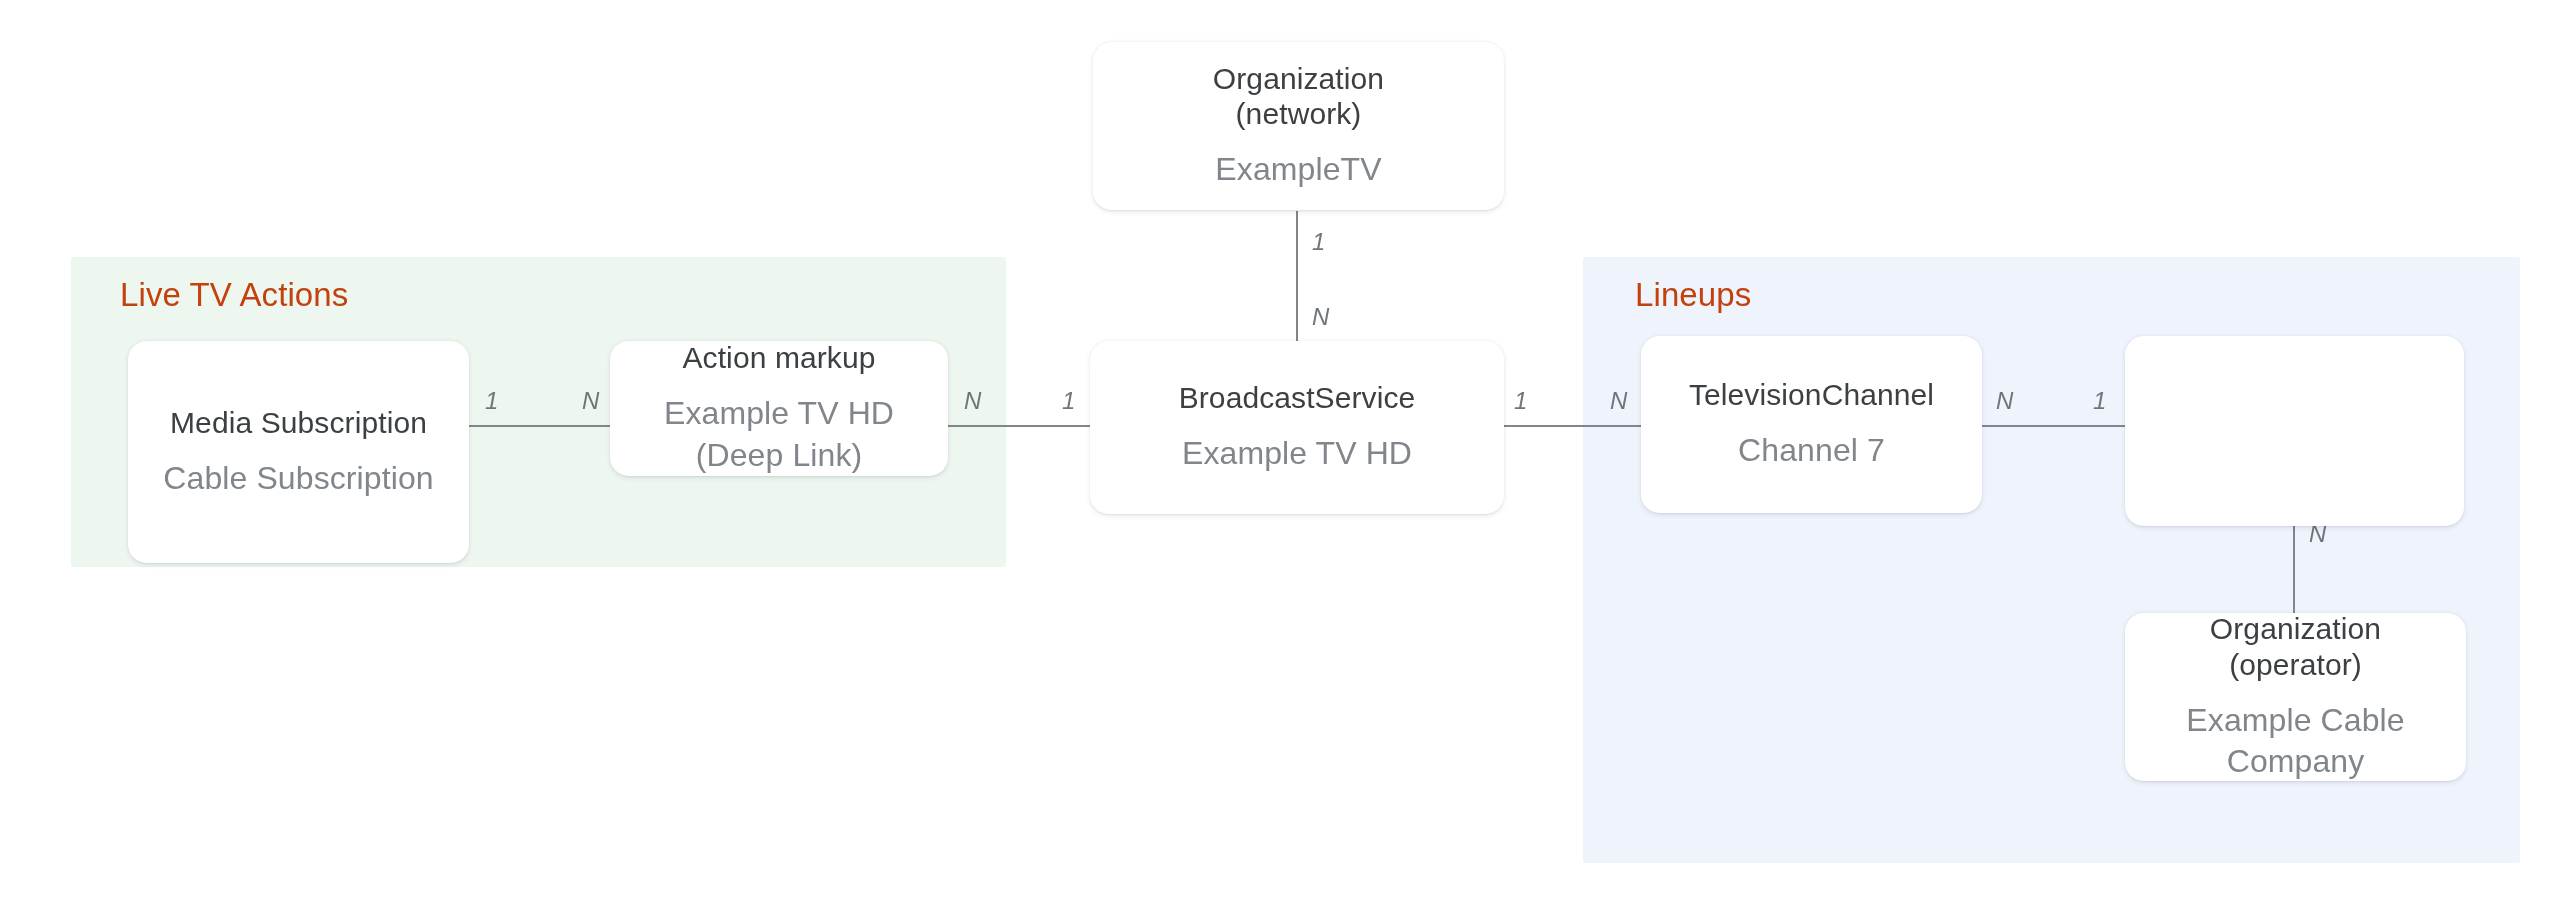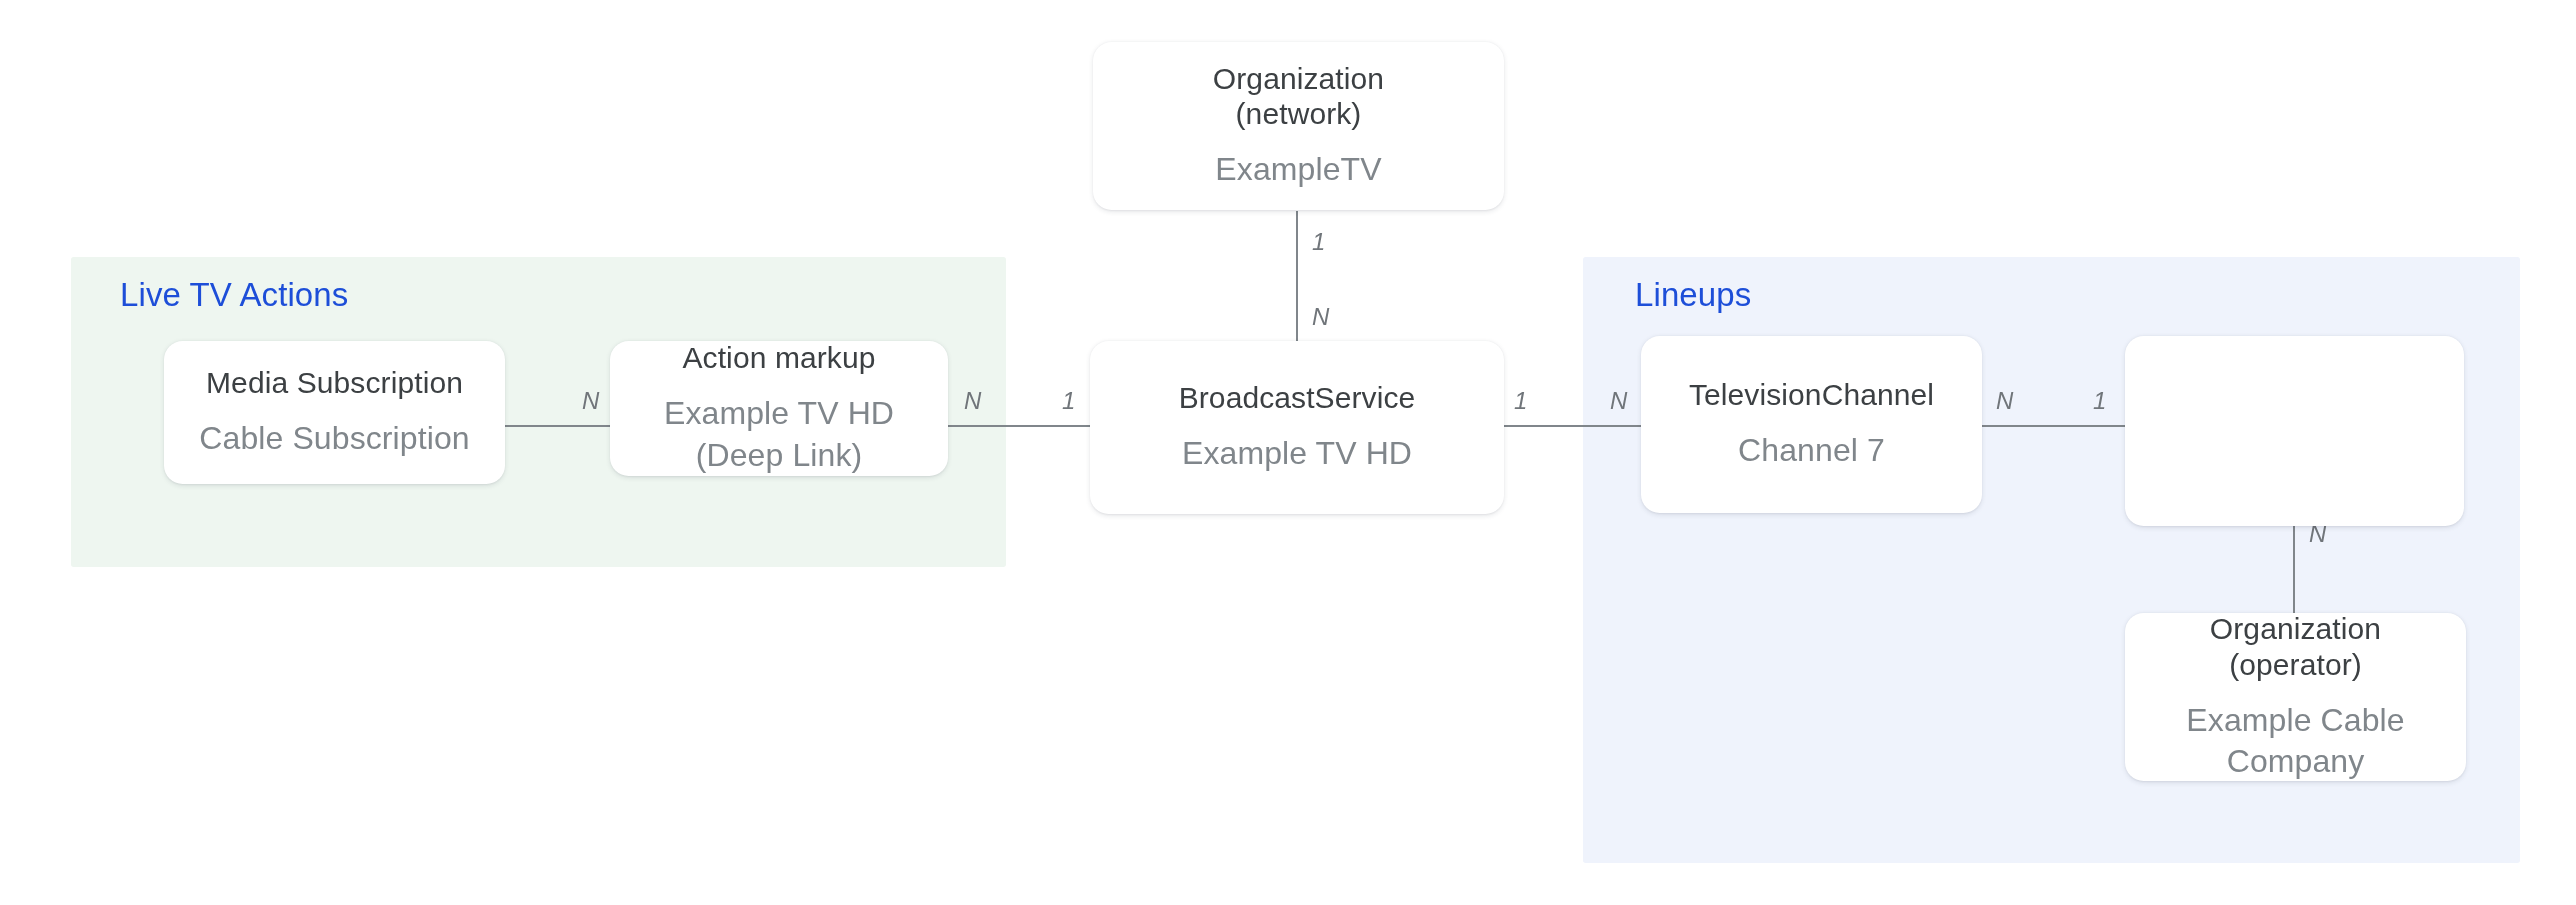--- a/index.html
+++ b/index.html
@@ -21,21 +21,21 @@
   }
 
   
   .group-panel {
     position: absolute;
     border-radius: 2.7px;
   }
   .group-title {
     position: absolute;
     font-size: 33px;
-    color: #1d4ed8;
+    color: #c2410c;
     letter-spacing: 0.1px;
     white-space: nowrap;
   }
 
   
   .card {
     position: absolute;
     background: #ffffff;
     border-radius: 18.6px;
     box-shadow: 0 1.8px 5.3px rgba(32,40,55,0.10),
@@ -121,21 +121,21 @@
       <div class="card-tip" style="left: 2309px; top: 520px;">N</div>
       <div class="card-tip" style="left: 2309px; top: 610px;">1</div>
     </div>
 
   <div id="cards-layer">
       <div class="card" style="left: 1093px; top: 42px; width: 411px; height: 168px;">
         <div class="card-title">Organization
 (network)</div>
         <div class="card-subtitle">ExampleTV</div>
       </div>
-      <div class="card" style="left: 128px; top: 341px; width: 341px; height: 143px; margin-left: 36px;">
+      <div class="card" style="left: 128px; top: 341px; width: 341px; height: 222px;">
         <div class="card-title">Media Subscription</div>
         <div class="card-subtitle">Cable Subscription</div>
       </div>
       <div class="card" style="left: 610px; top: 341px; width: 338px; height: 135px;">
         <div class="card-title">Action markup</div>
         <div class="card-subtitle">Example TV HD (Deep Link)</div>
       </div>
       <div class="card" style="left: 1090px; top: 341px; width: 414px; height: 173px;">
         <div class="card-title">BroadcastService</div>
         <div class="card-subtitle">Example TV HD</div>

